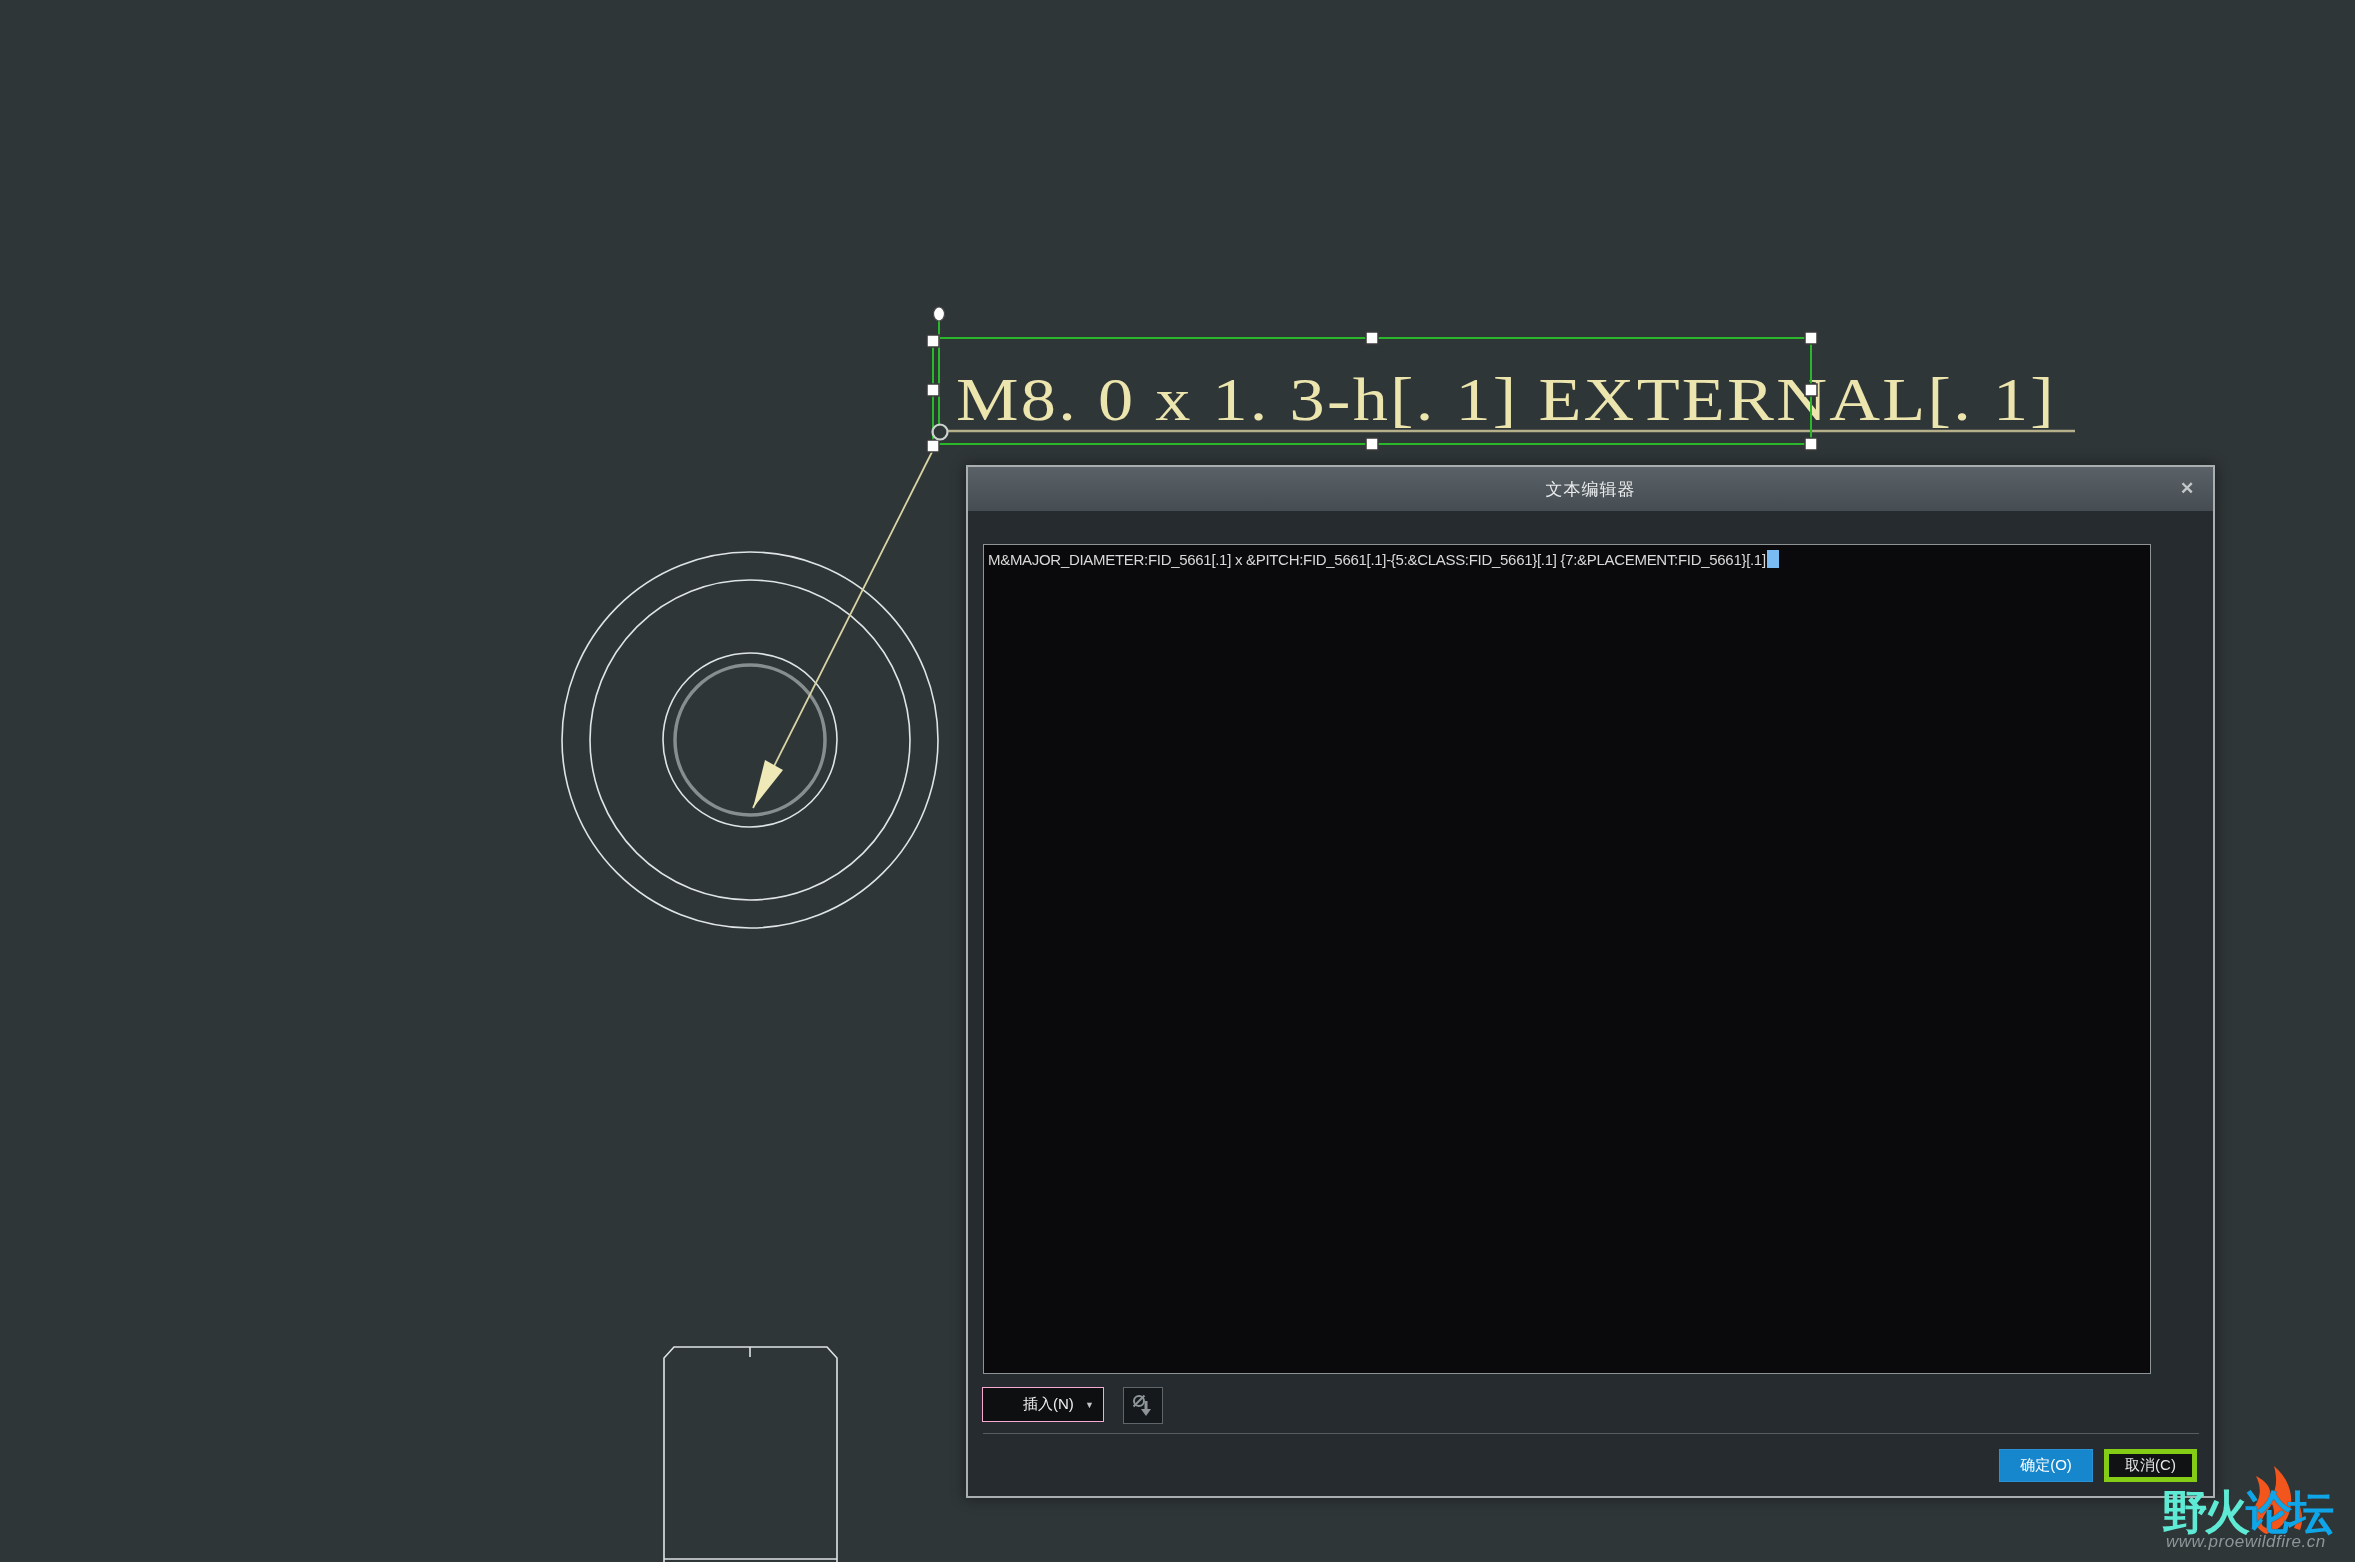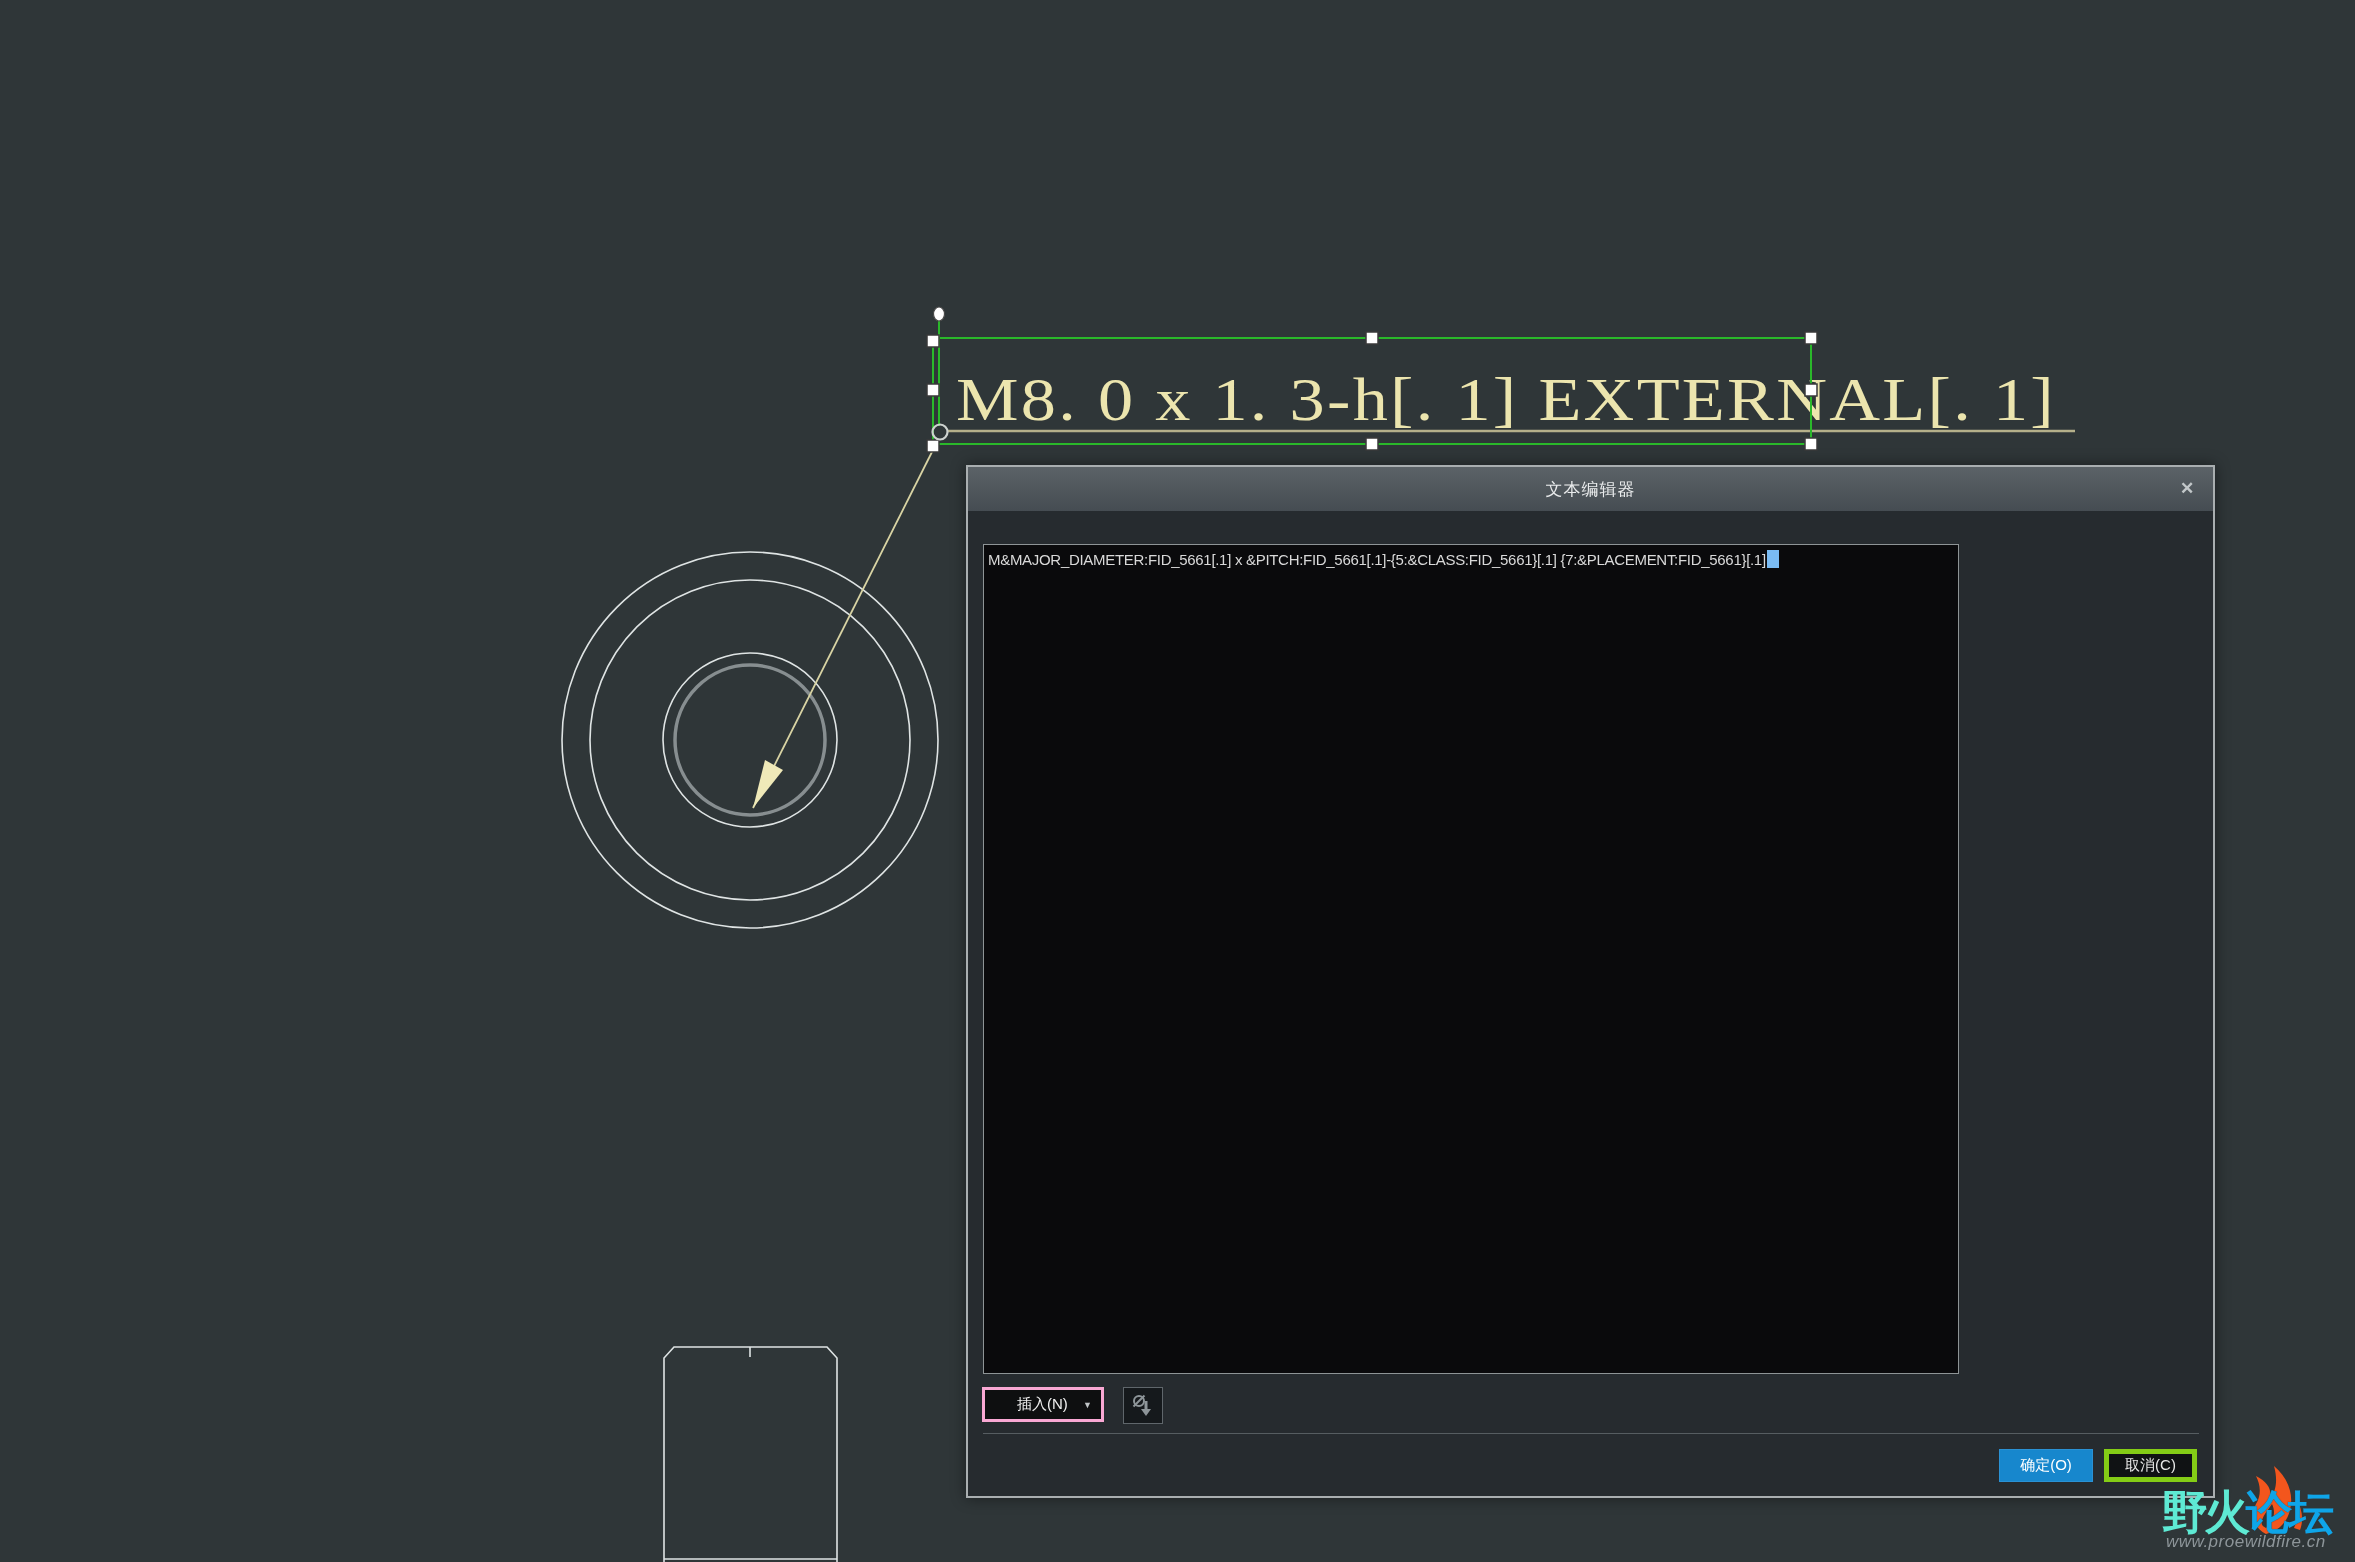--- a/index.html
+++ b/index.html
@@ -23,37 +23,37 @@
     background:linear-gradient(#5b6267,#454c52);
     display:flex;align-items:center;justify-content:center;
   }
   .dialog-title{color:#e9ebec;font-size:17px;letter-spacing:1px;}
   .dialog-close{
     position:absolute;right:14px;top:10px;width:24px;height:24px;
     color:#c2c7c9;font-size:17px;font-weight:bold;text-align:center;line-height:24px;
     cursor:default;
   }
   .editor-area{
-    position:absolute;left:15px;top:77px;width:976px;height:830px;
+    position:absolute;left:15px;top:77px;width:1168px;height:830px;
     background:#0a0a0c;border:1px solid #8e9496;box-sizing:border-box;
     padding:5px 4px;
   }
   .editor-line{
     color:#d9d9d9;font-size:15px;line-height:19px;letter-spacing:-0.3px;
     white-space:pre-wrap;word-break:break-all;display:inline;
   }
   .editor-cursor{
     display:inline-block;width:12px;height:18px;background:#7abbf3;
     vertical-align:text-bottom;margin-left:1px;
   }
   .insert-btn{
     position:absolute;left:14px;top:920px;width:122px;height:35px;
-    background:#0e0f10;border:3px solid #f9a8d4;box-sizing:border-box;
+    background:#0e0f10;border:1px solid #f9a8d4;box-sizing:border-box;
     display:flex;align-items:center;justify-content:space-between;
-    padding:0 9px 0 32px;color:#f0f0f0;font-size:15px;
+    padding:0 9px 0 40px;color:#f0f0f0;font-size:15px;
   }
   .insert-btn .arrow{font-size:9px;color:#c0c5c7;}
   .symbol-btn{
     position:absolute;left:155px;top:920px;width:40px;height:37px;
     background:#15191c;border:1px solid #5f666b;box-sizing:border-box;
     display:flex;align-items:center;justify-content:center;
   }
   .footer-sep{
     position:absolute;left:15px;top:966px;width:1216px;height:1px;background:#565d61;
   }

